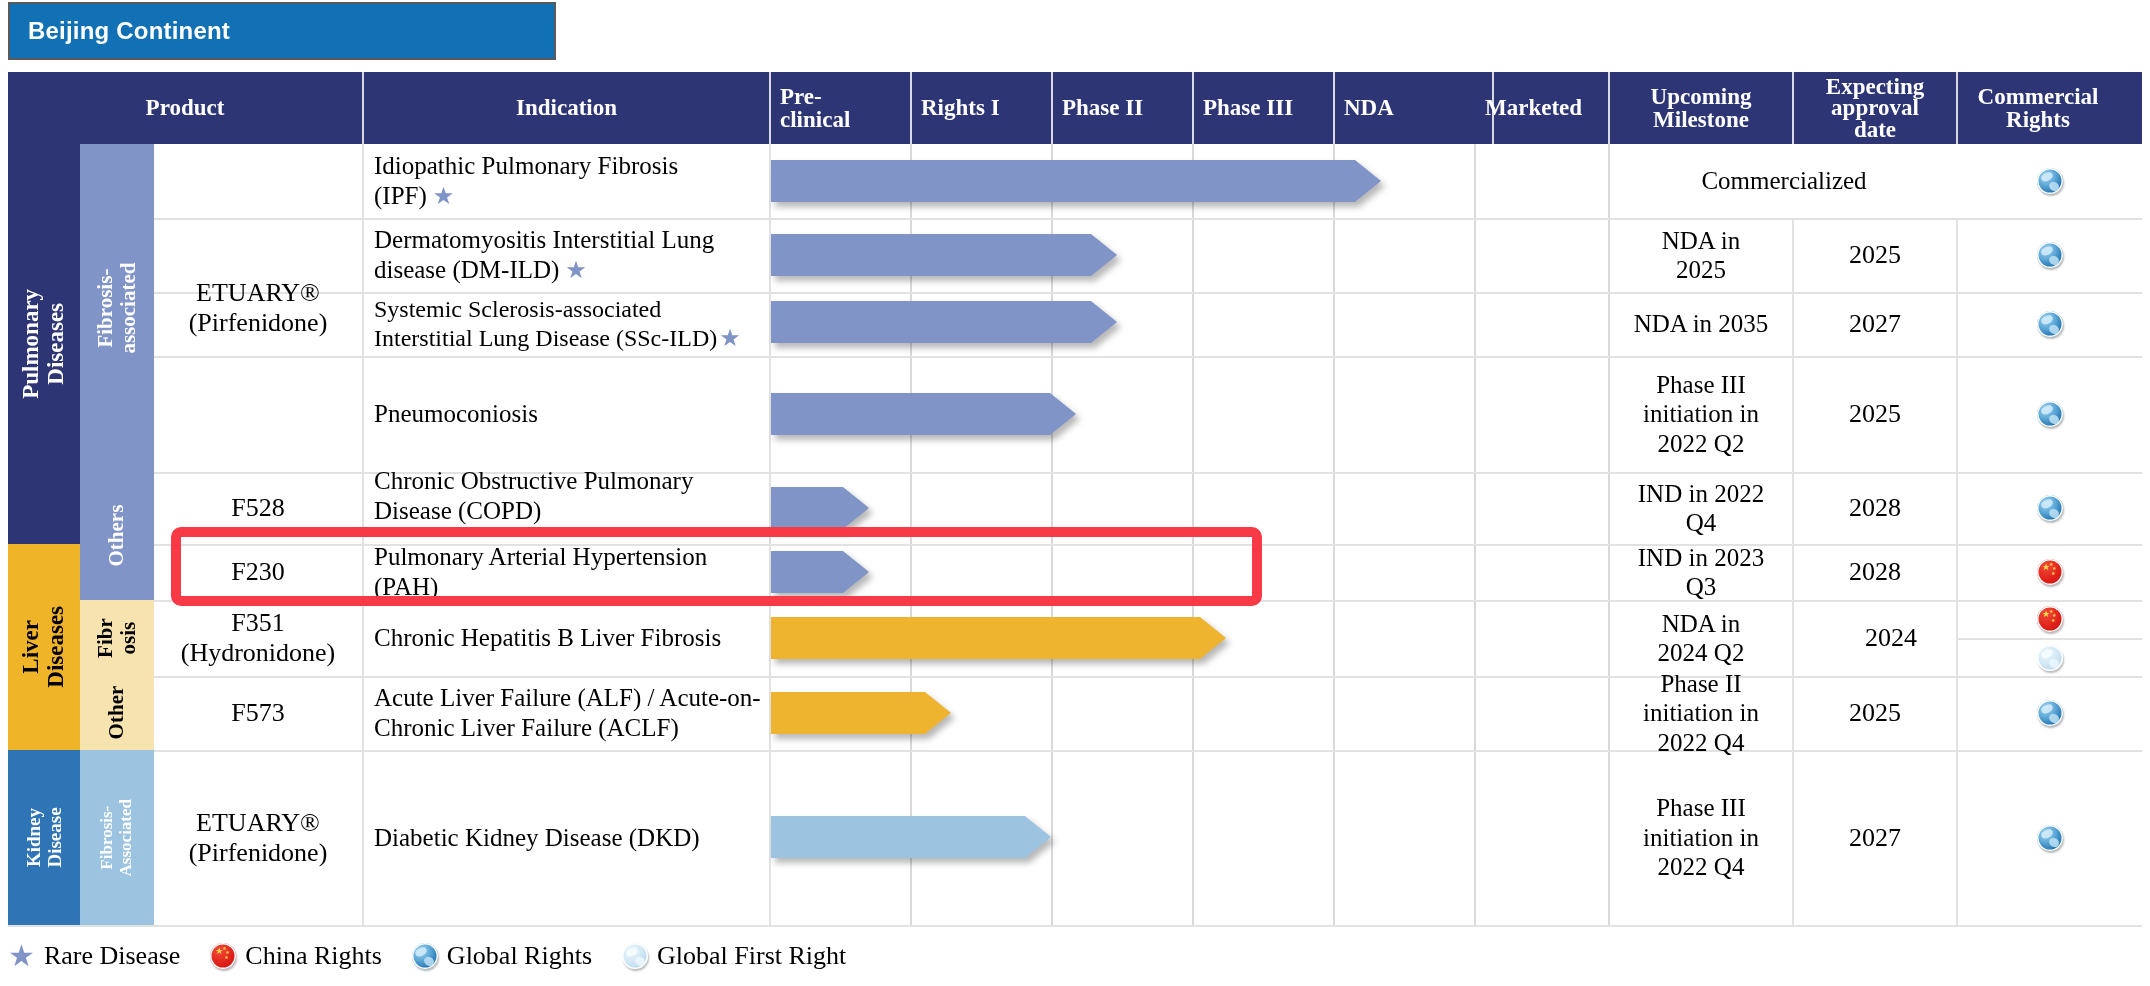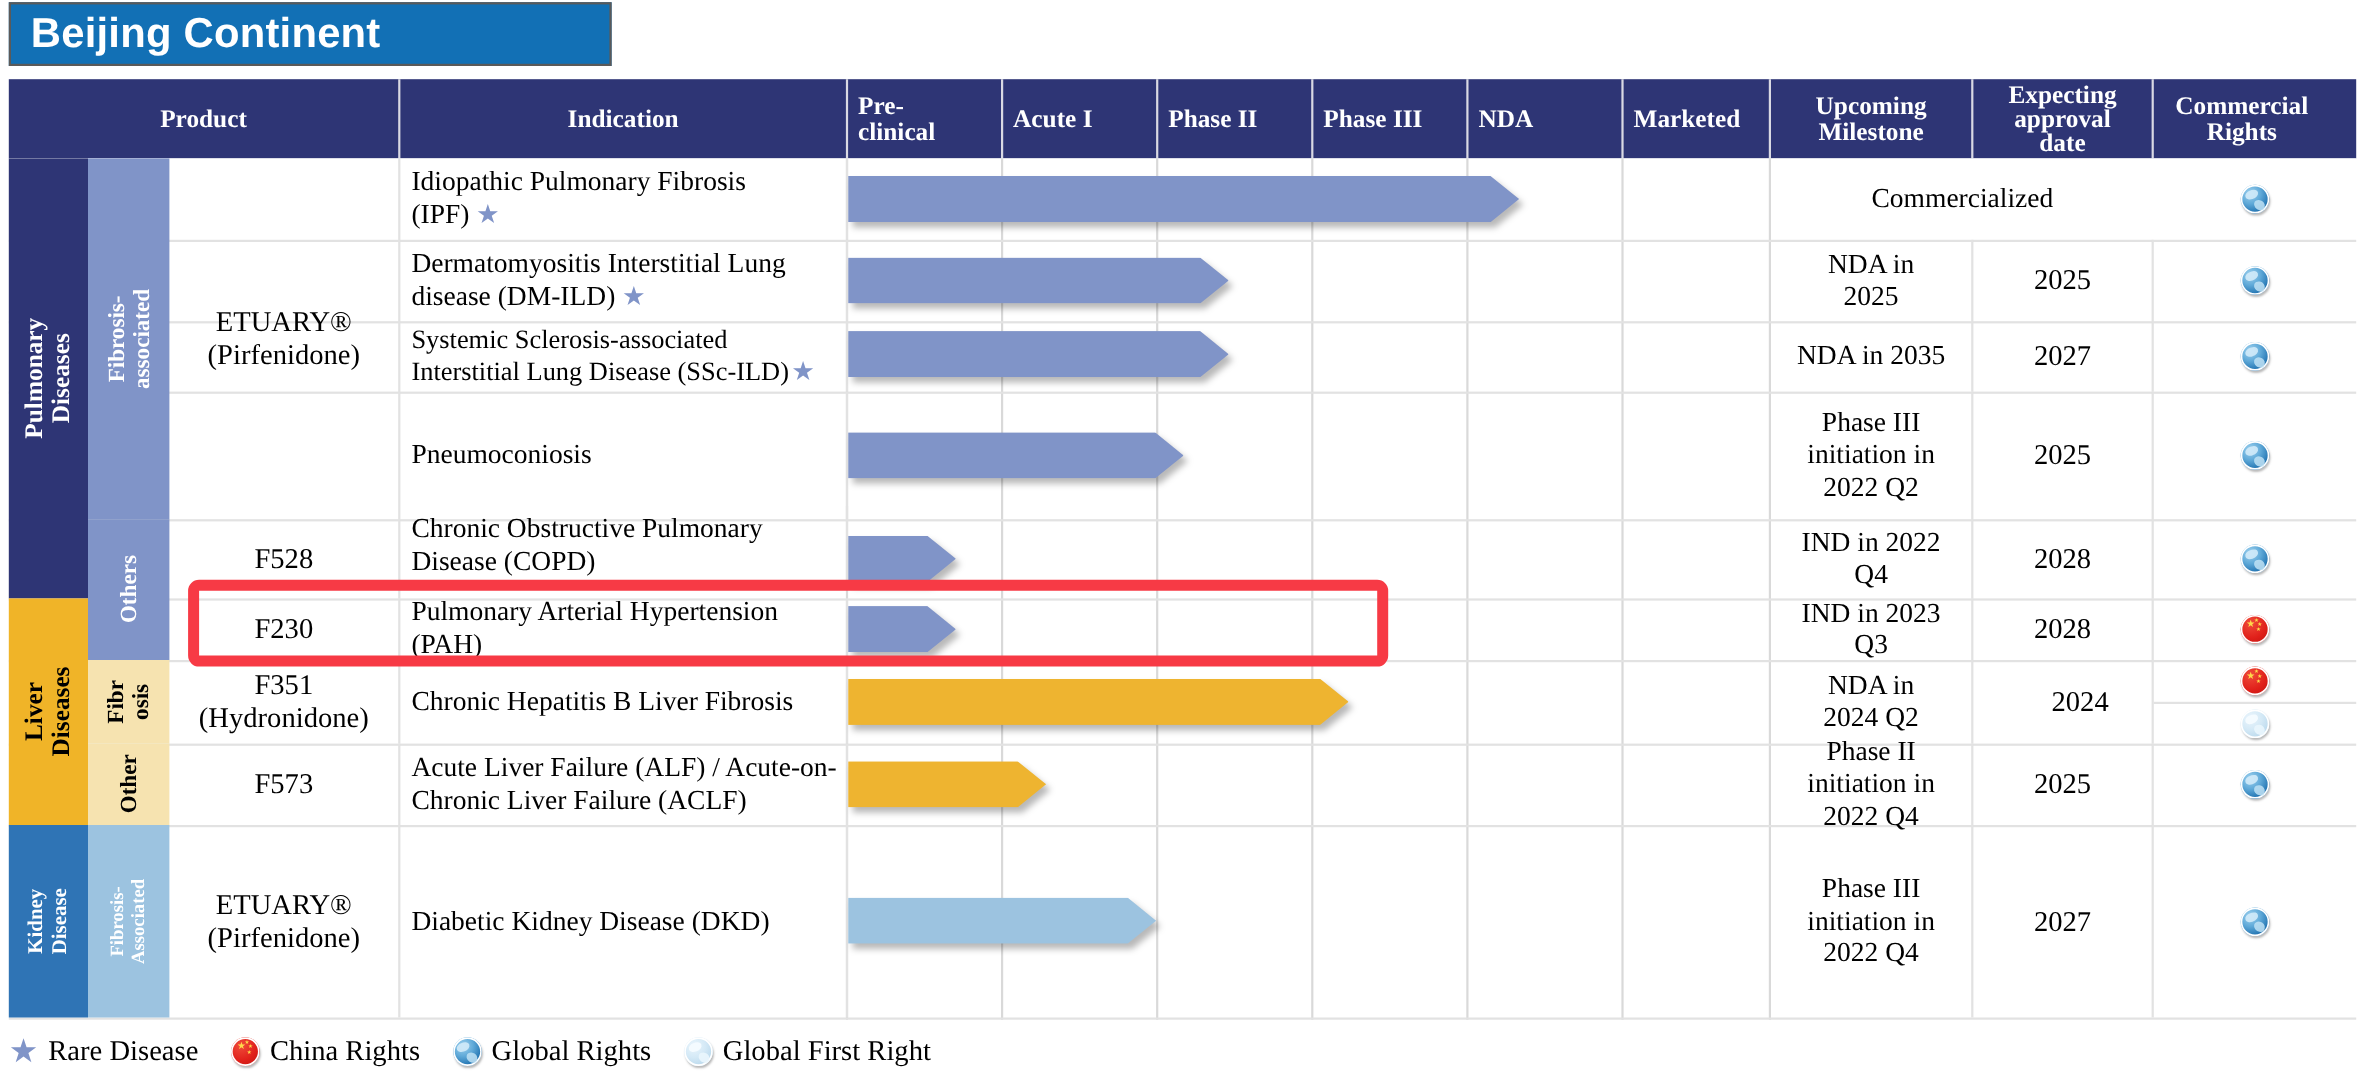--- a/index.html
+++ b/index.html
@@ -16,21 +16,21 @@
     position:absolute;left:8px;top:2px;width:548px;height:58px;
     background:#1270b5;
     border:2px solid #5a5a5a;
     box-sizing:border-box;
     display:flex;align-items:center;
   }
   #title-banner .title-text{
     color:#ffffff;
     font-family:"Liberation Sans", sans-serif;
     font-weight:bold;
-    font-size:38px;
+    font-size:24px;
     letter-spacing:.2px;
     padding-left:18px;
   }
 
   
   #pipeline-table{
     position:absolute;left:8px;top:72px;
     width:2134px;height:855px;
   }
 
@@ -252,24 +252,24 @@
   <span class="title-text">Beijing Continent</span>
 </div>
 
 <div id="pipeline-table">
 
   <div id="table-header">
     <div class="hdr-cell center" style="left:0;width:356px;">Product</div>
     <div class="hdr-cell left" style="left:763px;width:141px;white-space:pre-line;">Pre-
 clinical</div>
     <div class="hdr-cell center" style="left:356px;width:407px;">Indication</div>
-    <div class="hdr-cell left" style="left:904px;width:141px;">Acute I</div>
+    <div class="hdr-cell left" style="left:904px;width:141px;">Rights I</div>
     <div class="hdr-cell left" style="left:1045px;width:141px;">Phase II</div>
     <div class="hdr-cell left" style="left:1186px;width:141px;">Phase III</div>
-    <div class="hdr-cell left" style="left:1327px;width:141px;">NDA</div>
+    <div class="hdr-cell left" style="left:1327px;width:159px;">NDA</div>
     <div class="hdr-cell left" style="left:1468px;width:134px;">Marketed</div>
     <div class="hdr-cell center" style="left:1602px;width:184px;white-space:pre-line;">Upcoming
 Milestone</div>
     <div class="hdr-cell center" style="left:1786px;width:164px;white-space:pre-line;line-height:.92;">Expecting
 approval
 date</div>
     <div class="hdr-cell center last" style="left:1950px;width:160px;white-space:pre-line;">Commercial
 Rights</div>
   </div>
 

